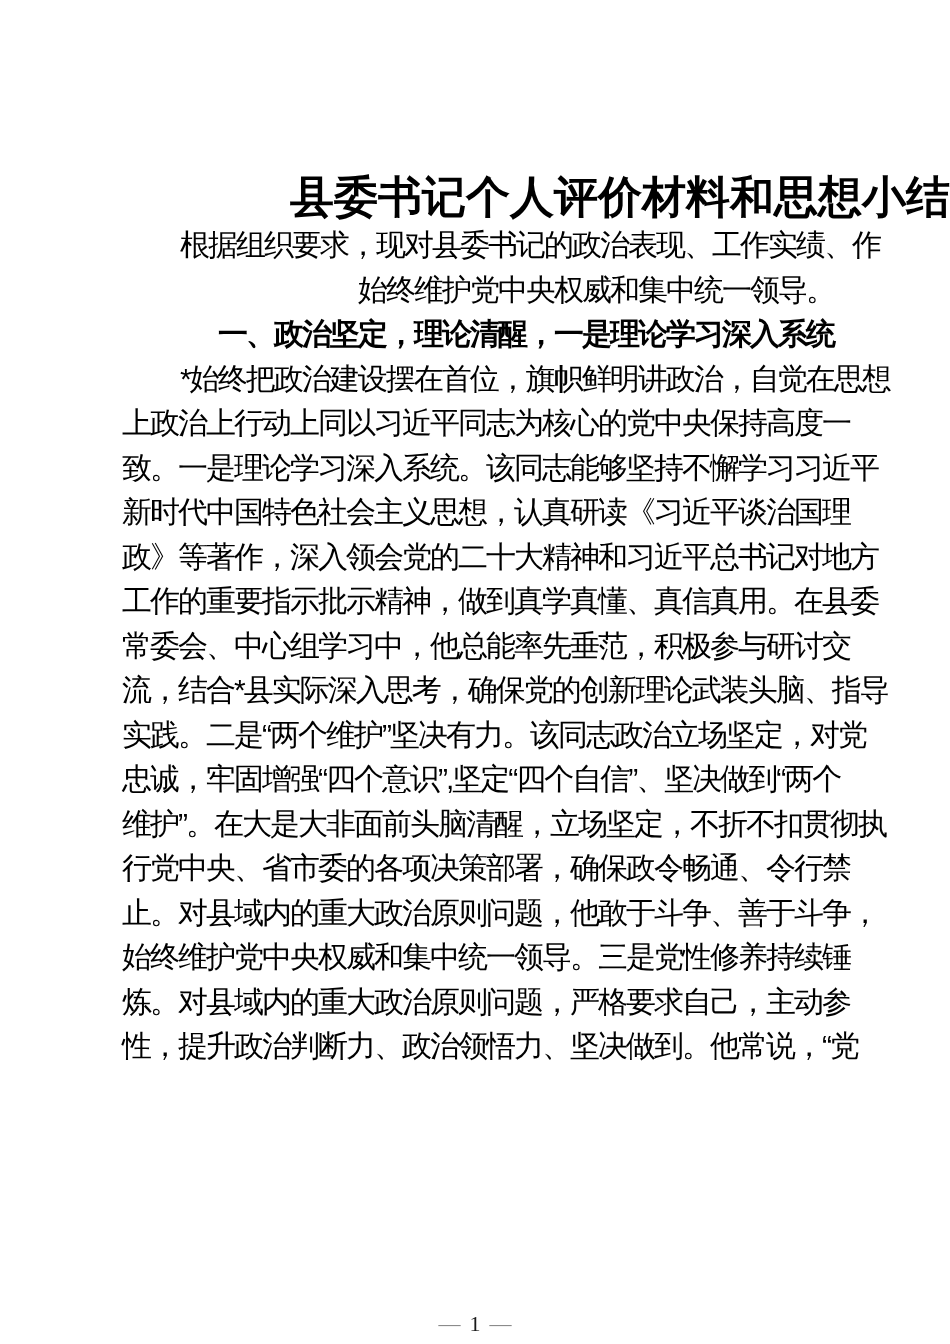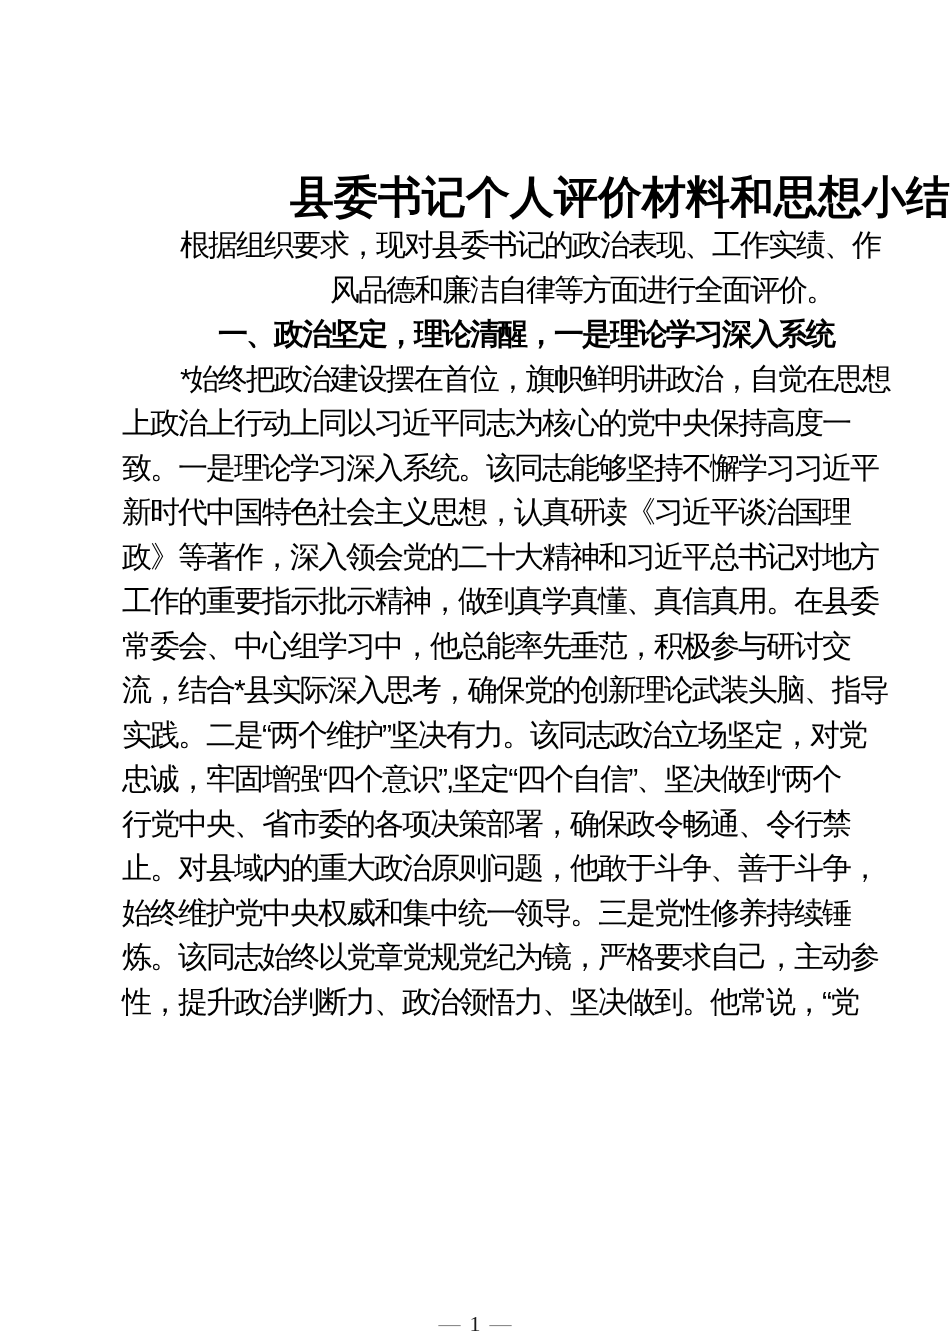--- a/index.html
+++ b/index.html
@@ -71,36 +71,37 @@
 </style>
 </head>
 <body>
 
 <div class="page">
 
   <div class="doc-title">县委书记个人评价材料和思想小结</div>
 
   <div class="doc-body">
       <div class="line indent">根据组织要求，现对县委书记的政治表现、工作实绩、作</div>
-      <div class="line">风品德和廉洁自律等方面进行全面评价。</div>
+      <div class="line">始终维护党中央权威和集中统一领导。</div>
       <div class="line heading indent">一、政治坚定，理论清醒，一是理论学习深入系统</div>
       <div class="line indent">*始终把政治建设摆在首位，旗帜鲜明讲政治，自觉在思想</div>
       <div class="line">上政治上行动上同以习近平同志为核心的党中央保持高度一</div>
       <div class="line">致。一是理论学习深入系统。该同志能够坚持不懈学习习近平</div>
       <div class="line">新时代中国特色社会主义思想，认真研读《习近平谈治国理</div>
       <div class="line">政》等著作，深入领会党的二十大精神和习近平总书记对地方</div>
       <div class="line">工作的重要指示批示精神，做到真学真懂、真信真用。在县委</div>
       <div class="line">常委会、中心组学习中，他总能率先垂范，积极参与研讨交</div>
       <div class="line">流，结合*县实际深入思考，确保党的创新理论武装头脑、指导</div>
       <div class="line">实践。二是“两个维护”坚决有力。该同志政治立场坚定，对党</div>
       <div class="line">忠诚，牢固增强“四个意识”,坚定“四个自信”、坚决做到“两个</div>
+      <div class="line">维护”。在大是大非面前头脑清醒，立场坚定，不折不扣贯彻执</div>
       <div class="line">行党中央、省市委的各项决策部署，确保政令畅通、令行禁</div>
       <div class="line">止。对县域内的重大政治原则问题，他敢于斗争、善于斗争，</div>
       <div class="line">始终维护党中央权威和集中统一领导。三是党性修养持续锤</div>
-      <div class="line">炼。该同志始终以党章党规党纪为镜，严格要求自己，主动参</div>
+      <div class="line">炼。对县域内的重大政治原则问题，严格要求自己，主动参</div>
       <div class="line">性，提升政治判断力、政治领悟力、坚决做到。他常说，“党</div>
     </div>
 
   <div class="page-footer">
     <span class="dash">—</span><span class="num">1</span><span class="dash">—</span>
   </div>
 
 </div>
 
 </body></html>

